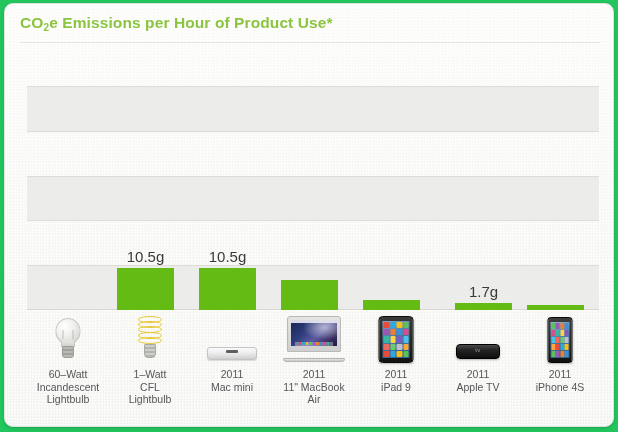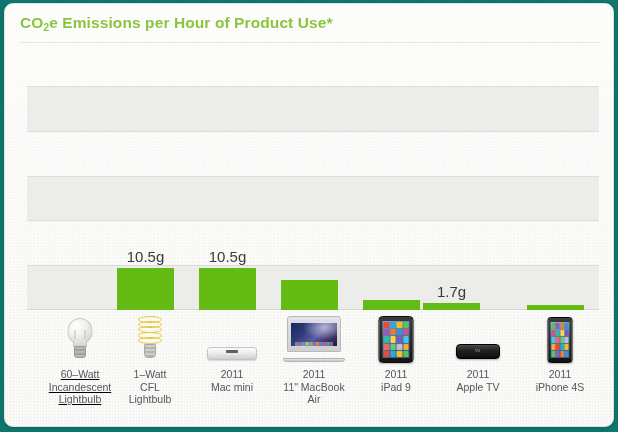--- a/index.html
+++ b/index.html
@@ -10,21 +10,21 @@
   body {
     font-family: "Liberation Sans", "DejaVu Sans", sans-serif;
     -webkit-font-smoothing: antialiased;
   }
 
   #root {
     position: relative;
     width: 618px;
     height: 432px;
     overflow: hidden;
-    background: #0f766e;
+    background: #22c55e;
   }
 
   .card {
     position: absolute;
     left: 4px;
     top: 3px;
     width: 610px;
     height: 424px;
     background:
       radial-gradient(circle at 18% 22%, rgba(255,255,255,0.9) 0 1px, rgba(0,0,0,0) 1px),
@@ -357,32 +357,32 @@
           <div class="bar-slot" style="left: 164px;">
             <div class="bar" style="height: 42px; background: rgb(100, 187, 20);"></div>
             <div class="bar-value" style="bottom: 45px;">10.5g</div>
           </div>
           <div class="bar-slot" style="left: 246px;">
             <div class="bar" style="height: 29.6px; background: rgb(100, 187, 20);"></div>
           </div>
           <div class="bar-slot" style="left: 328px;">
             <div class="bar" style="height: 10px; background: rgb(100, 187, 20);"></div>
           </div>
-          <div class="bar-slot" style="left: 388px;">
+          <div class="bar-slot" style="left: 420px;">
             <div class="bar" style="height: 6.8px; background: rgb(100, 187, 20);"></div>
             <div class="bar-value" style="bottom: 9.8px;">1.7g</div>
           </div>
           <div class="bar-slot" style="left: 492px;">
             <div class="bar" style="height: 4.8px; background: rgb(100, 187, 20);"></div>
           </div>
         </div>
     </div>
 
     <div class="products" id="products-layer">
-        <div class="product" style="left: 12px; text-decoration: underline;">
+        <div class="product" style="left: 0px;">
           <div class="product-art">
             <div class="bulb-inc-glass"></div>
             <div class="bulb-inc-fil"></div>
             <div class="bulb-inc-neck"></div>
             <div class="bulb-inc-base"></div>
           </div>
           <div class="product-label">
             <span class="ln">60–Watt</span>
             <span class="ln">Incandescent</span>
             <span class="ln">Lightbulb</span>

